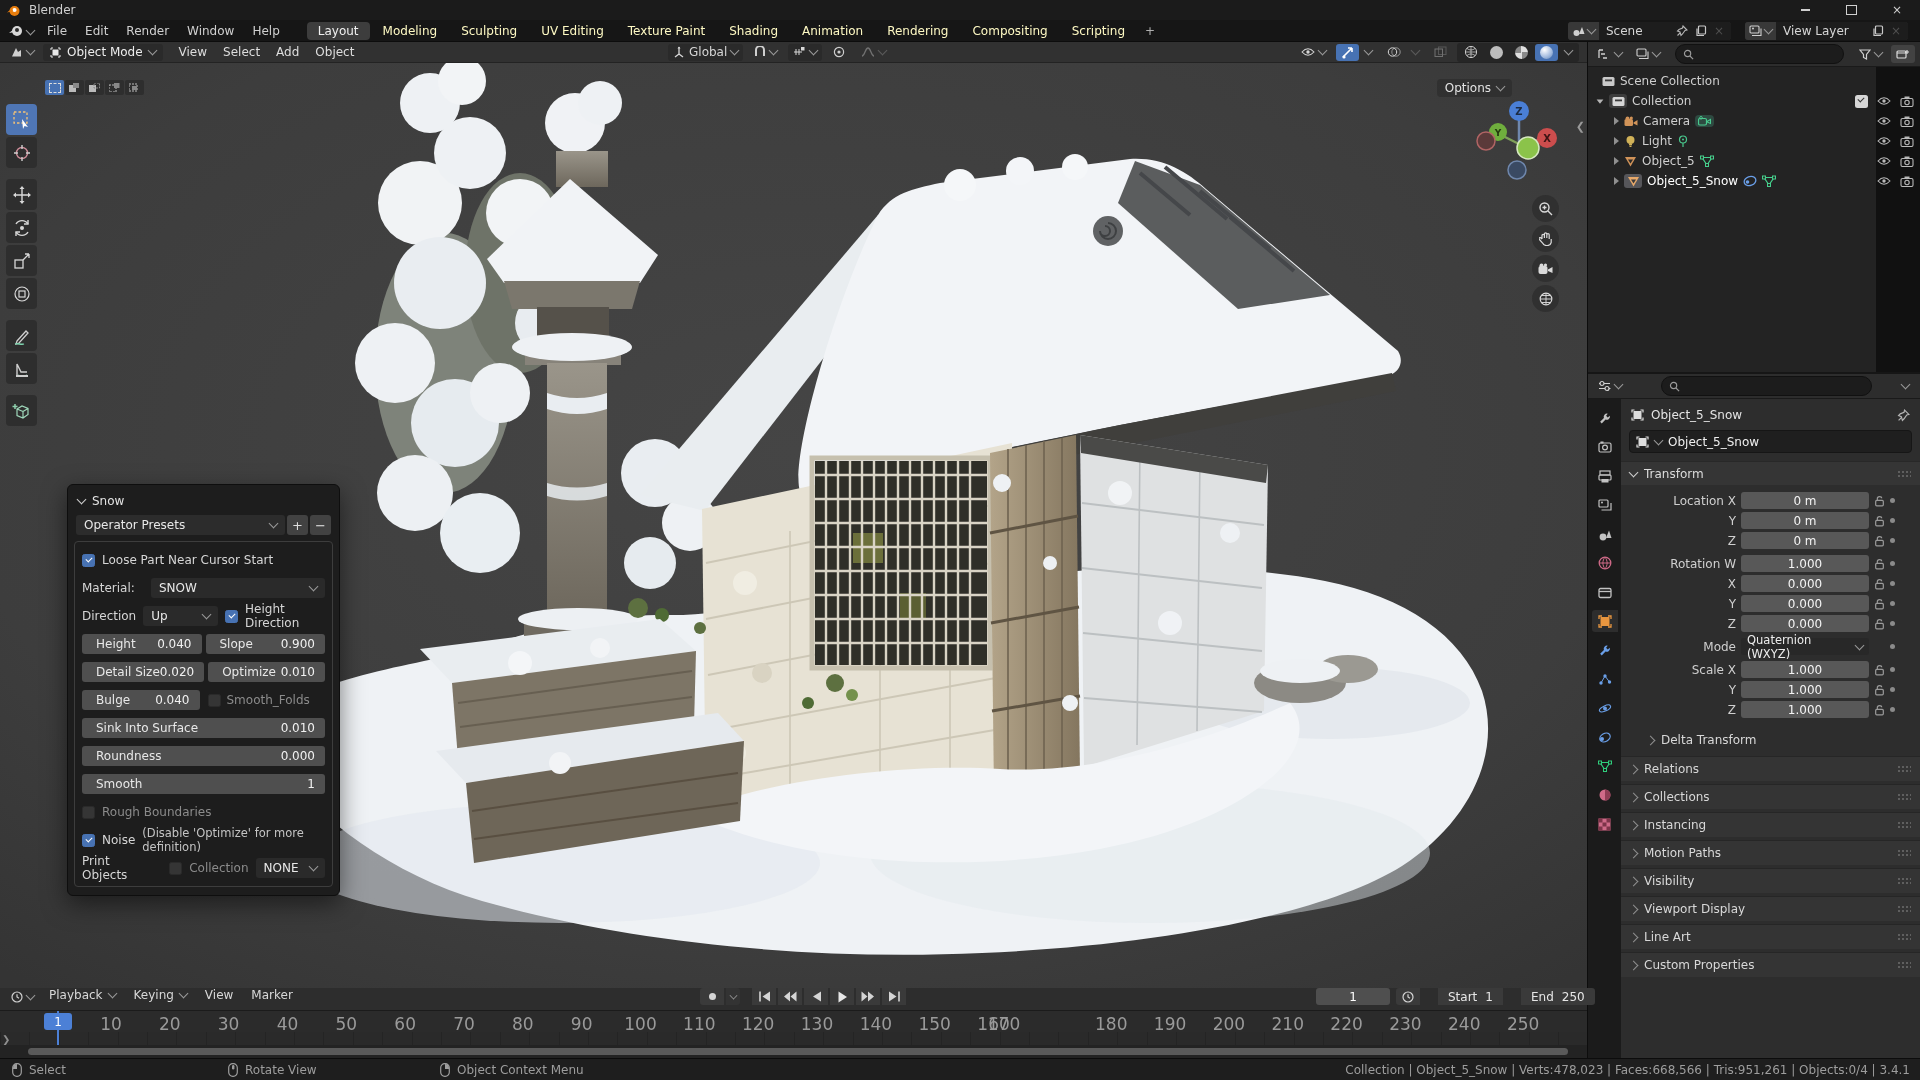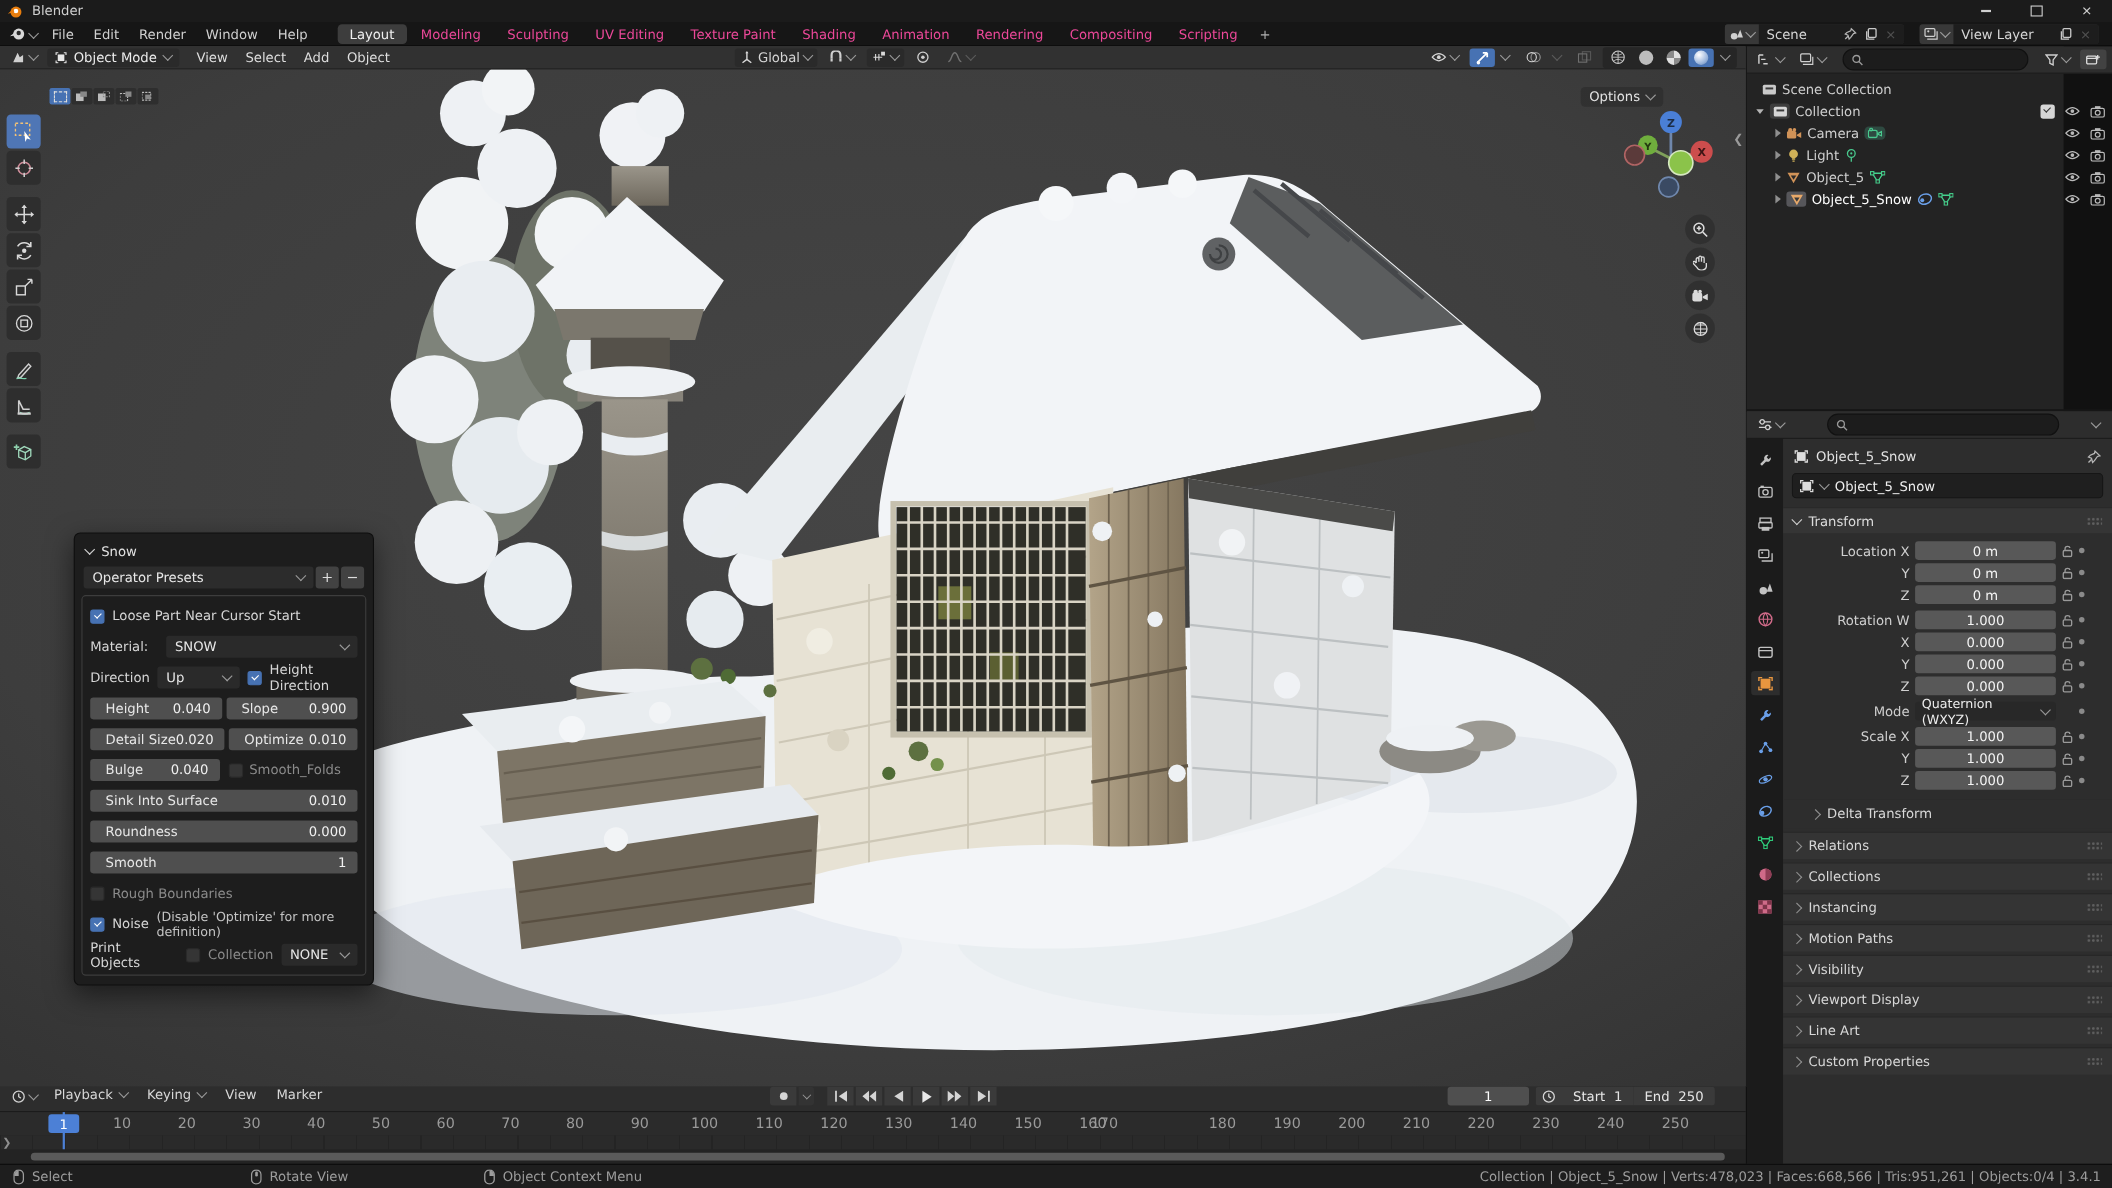--- a/index.html
+++ b/index.html
@@ -39,21 +39,21 @@
   .titlebar{left:0;top:0;width:1920px;height:20px;background:#1b1b1b;display:flex;align-items:center;}
   .titlebar .t{margin-left:8px;color:#cfcfcf;font-size:12px;}
   .wbtns{margin-left:auto;display:flex;height:20px;}
   .wbtn{width:46px;height:20px;display:flex;align-items:center;justify-content:center;color:#d0d0d0;}
   .minbar{width:9px;height:1.5px;background:#d0d0d0;}
   .maxbox{width:9px;height:8px;border:1.2px solid #d0d0d0;}
   
   .menubar{left:0;top:20px;width:1920px;height:22px;background:#161616;display:flex;align-items:center;border-bottom:1px solid #0d0d0d;box-sizing:border-box;}
   .menubar .mitem{padding:0 9px;color:#d0d0d0;}
   .tabs{display:flex;align-items:center;margin-left:18px;gap:2px;}
-  .tab{padding:2px 11px;border-radius:4px;color:#ec4899;}
+  .tab{padding:2px 11px;border-radius:4px;color:#fef9c3;}
   .tab.active{background:#3d3d3d;color:#f0f0f0;}
   .tab.plus{color:#b0b0b0;padding:2px 7px;}
   .hdr-group{display:flex;align-items:center;height:18px;border-radius:3px;overflow:hidden;background:#2a2a2a;}
   .hdr-group .iconseg{background:#383838;height:18px;display:flex;align-items:center;padding:0 4px;gap:3px;}
   .hdr-group .txtseg{background:#1d1d1d;height:18px;display:flex;align-items:center;padding:0 7px;gap:7px;min-width:118px;}
   
   .viewport{left:0;top:42px;width:1588px;height:946px;background:#3d3d3d;border-right:1px solid #0d0d0d;box-sizing:border-box;overflow:hidden;}
   .vp-header{position:absolute;left:0;top:0;width:100%;height:21px;background:#313131;border-bottom:1px solid #232323;display:flex;align-items:center;box-sizing:border-box;}
   .vp-menu{padding:0 8px;color:#dedede;}
   .mode-btn{background:#2a2a2a;border-radius:3px;height:17px;display:flex;align-items:center;gap:6px;padding:0 7px;margin-left:4px;color:#ededed;}
@@ -116,21 +116,21 @@
   .delta-row{display:flex;align-items:center;gap:7px;padding:6px 0 6px 26px;color:#d8d8d8;background:#2d2d2d;}
   
   .timeline{left:0;top:988px;width:1588px;height:70px;background:#262626;border-right:1px solid #0d0d0d;box-sizing:border-box;}
   .tl-header{height:23px;background:#2d2d2d;border-bottom:1px solid #1b1b1b;display:flex;align-items:flex-start;padding:0 6px;gap:2px;box-sizing:border-box;}
   .tl-menu{padding:0 8px;color:#d8d8d8;display:flex;align-items:center;gap:6px;}
   .pbtn{width:24px;height:17px;background:#3a3a3a;display:flex;align-items:center;justify-content:center;}
   .pbtn:first-child{border-radius:3px 0 0 3px;}
   .framefield{width:74px;height:17px;background:#4f4f4f;border-radius:3px;display:flex;align-items:center;justify-content:center;color:#fff;}
   .se-seg{height:17px;background:#3a3a3a;display:flex;align-items:center;gap:8px;padding:0 10px;color:#e6e6e6;}
   .ruler{position:absolute;left:0;top:23px;width:100%;height:21px;background:#2b2b2b;}
-  .ruler-num{position:absolute;top:3px;transform:translateX(-50%);color:#9a9a9a;font-size:13px;}
+  .ruler-num{position:absolute;top:3px;transform:translateX(-50%);color:#9a9a9a;font-size:17px;}
   .chan{position:absolute;left:0;top:44px;width:100%;height:13px;background:#2a2a2a;
      background-image:repeating-linear-gradient(90deg,#242424 0px,#242424 1px,transparent 1px,transparent 29.4px);}
   .scrollzone{position:absolute;left:0;top:57px;width:100%;height:13px;background:#232323;}
   .hscroll{position:absolute;left:28px;top:3px;width:1540px;height:7px;background:#5a5a5a;border-radius:4px;}
   .playhead{position:absolute;left:57px;top:23px;width:2px;height:34px;background:#4c80d6;}
   .framebadge{position:absolute;left:44px;top:25px;width:28px;height:17px;background:#4c80d6;border-radius:3px;color:#fff;display:flex;align-items:center;justify-content:center;}
   .chan-arrow{position:absolute;left:2px;top:46px;color:#8f8f8f;font-size:10px;}
   
   .statusbar{left:0;top:1058px;width:1920px;height:22px;background:#1e1e1e;border-top:1px solid #0c0c0c;display:flex;align-items:center;box-sizing:border-box;color:#9d9d9d;}
   .sb-item{display:flex;align-items:center;gap:7px;position:absolute;}
@@ -1262,21 +1262,21 @@
         <div class="pbtn">
             <svg width="13" height="11">
               <path d="M1,0.5l7.5,5L1,10.5Z" fill="#d5d5d5"></path>
               <path d="M11,0.5v10" stroke="#d5d5d5" stroke-width="1.6"></path>
             </svg>
           </div>
       </div>
 
       <div style="position:absolute;left:1316px;display:flex;align-items:center;gap:6px;">
         <div class="framefield">1</div>
-        <div style="display:flex;gap:0;border-radius:3px;overflow:hidden;">
+        <div style="display:flex;gap:18px;border-radius:3px;overflow:hidden;">
           <div class="se-seg" style="padding:0 6px">
               <svg width="12" height="12" color="#d5d5d5">
                 <use href="#i-clock"></use>
               </svg>
             </div>
           <div class="se-seg">
               <span>Start</span>
               <span>1</span>
             </div>
           <div class="se-seg">

